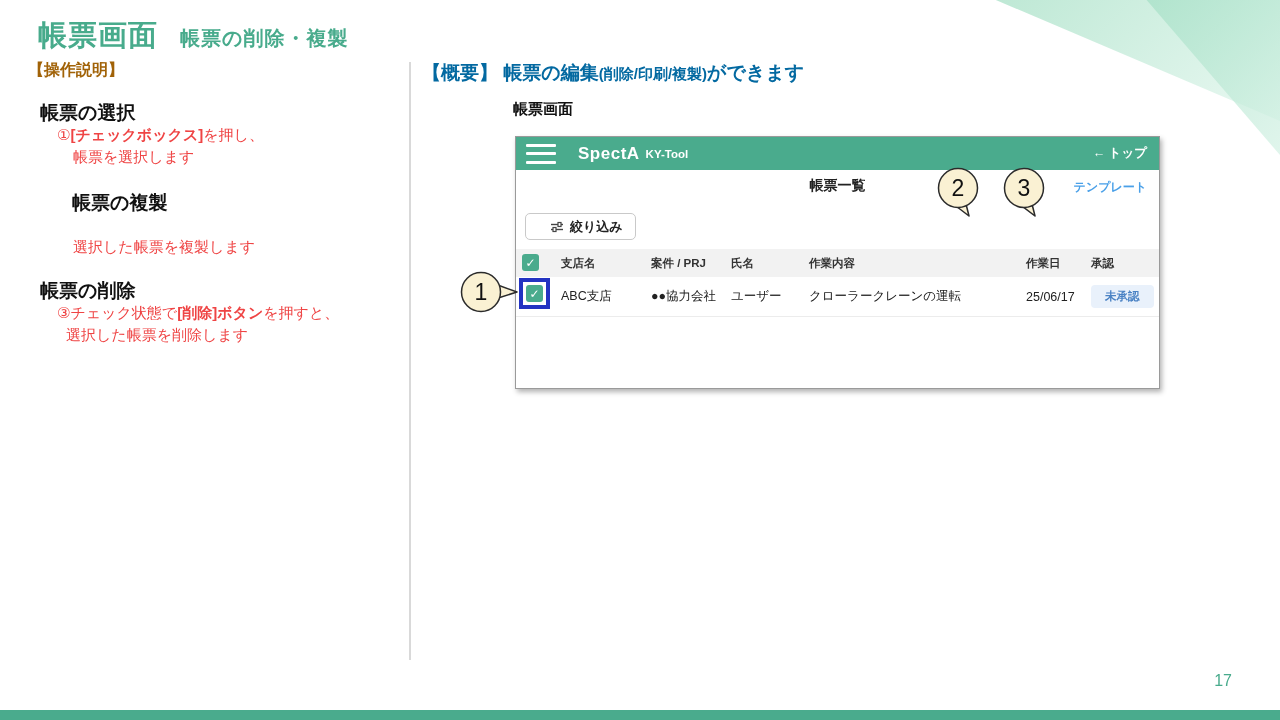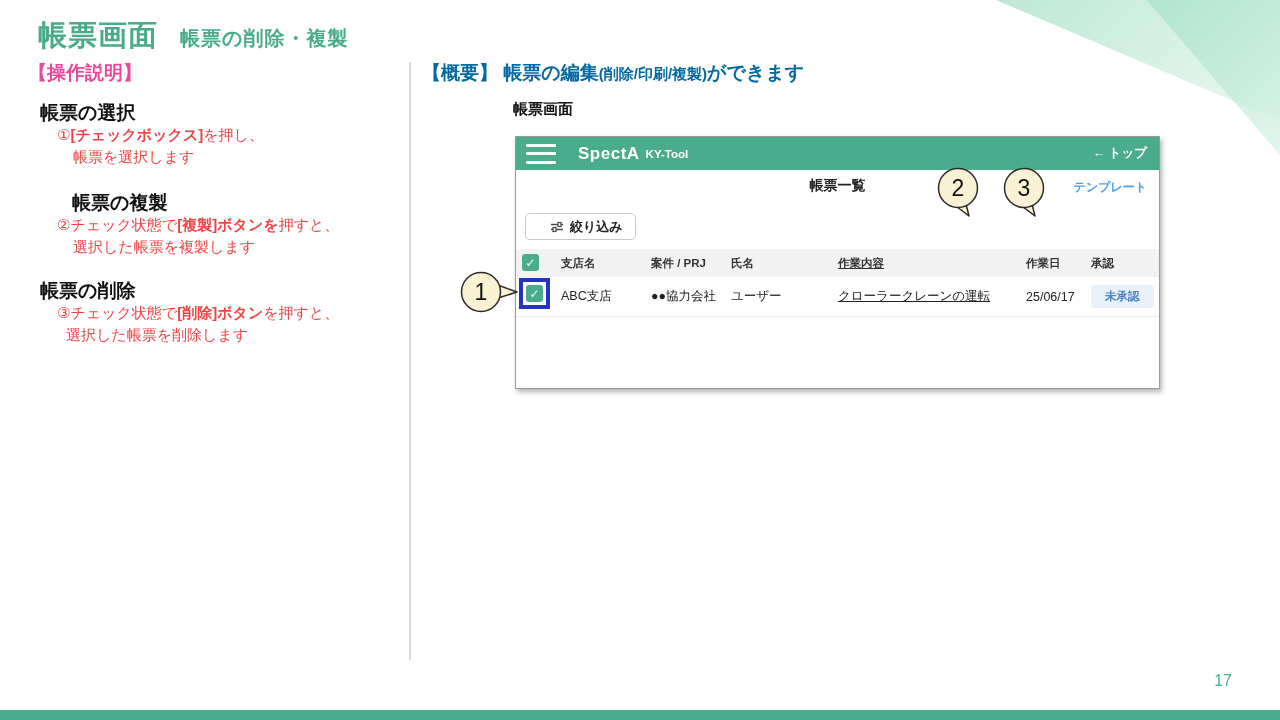--- a/index.html
+++ b/index.html
@@ -16,21 +16,21 @@
   .corner-deco .tri-b { position:absolute; inset:0;
     background:linear-gradient(135deg, rgba(156,220,192,.9), rgba(208,240,226,.65));
     clip-path:polygon(54% 0, 100% 0, 100% 100%); }
 
   
   .title-row { position:absolute; left:38px; top:16px; display:flex; align-items:baseline; gap:22px; }
   .page-title { font-size:29px; font-weight:bold; color:#48ab8c; letter-spacing:1px; }
   .page-subtitle { font-size:20px; font-weight:bold; color:#48ab8c; letter-spacing:1px; }
 
   
-  .ops-heading { position:absolute; left:28px; top:60px; font-size:19px; font-weight:bold; color:#ec4899; }
+  .ops-heading { position:absolute; left:28px; top:60px; font-size:16px; font-weight:bold; color:#a16207; }
   .op-section-title { position:absolute; left:40px; font-size:19px; font-weight:bold; color:#111; }
   .op-line { position:absolute; font-size:15px; color:#ef4444; white-space:nowrap; }
   .op-line b { font-weight:bold; }
 
   .v-divider { position:absolute; left:409px; top:62px; width:2px; height:598px; background:#d9d9d9; }
 
   
   .overview-line { position:absolute; left:422px; top:60px; white-space:nowrap; color:#0369a1; }
   .overview-line .big { font-size:19px; font-weight:bold; }
   .overview-line .small { font-size:15px; font-weight:bold; }
@@ -62,21 +62,21 @@
   .btn-plain { display:flex; align-items:center; gap:6px; font-size:13px; font-weight:bold; color:#222;
                background:#fff; border:1px solid #d7d7d7; border-radius:4px; height:22px; padding:0 8px; }
   .btn-add { position:absolute; left:556px; top:77px; width:72px; height:26px; background:#f5871f; border:none;
              border-radius:5px; color:#fff; font-weight:bold; font-size:12.5px;
              display:flex; align-items:center; justify-content:center; gap:3px; }
 
   .thead { position:absolute; left:0; top:112px; right:0; height:28px; background:#f2f2f2; font-size:11.5px; font-weight:bold; color:#333; }
   .trow  { position:absolute; left:0; top:140px; right:0; height:40px; background:#fff; border-bottom:1px solid #ececec; font-size:12.5px; color:#222; }
   .cell { position:absolute; top:0; height:100%; display:flex; align-items:center; white-space:nowrap; }
   .c-branch { left:45px; } .c-proj { left:135px; } .c-name { left:215px; }
-  .c-work { left:322px;text-decoration:underline; } .c-date { left:510px; } .c-appr { left:575px; }
+  .c-work { left:293px; } .c-date { left:510px; } .c-appr { left:575px; }
 
   .checkbox { width:17px; height:17px; background:#4aab8d; border-radius:3px; color:#fff; font-size:12px;
               display:flex; align-items:center; justify-content:center; font-weight:bold; }
   .cb-head { position:absolute; left:6px; top:5px; }
   .cb-row-wrap { position:absolute; left:3px; top:1px; border:4px solid #2333c2; padding:3px; background:#fff; }
   .badge { background:#e9f1fb; color:#4a82c4; font-size:11.5px; font-weight:bold; border-radius:4px;
            padding:4px 14px; }
 
   
   .callout { position:absolute; }
@@ -105,23 +105,20 @@
 
   <div class="ops-heading">【操作説明】</div>
 
   <div class="op-section-title" style="top:100px;">帳票の選択</div>
   <div class="op-line" style="left:57px; top:126px;">
     <span>①</span><b>[チェックボックス]</b><span>を押し、</span>
   </div>
   <div class="op-line" style="left:73px; top:148px;">帳票を選択します</div>
 
   <div class="op-section-title" style="top:190px;padding-left:32px;">帳票の複製</div>
-  <div class="op-line" style="left:57px; top:216px;">
-    <span>②チェック状態で</span><b>[複製]ボタンを</b><span>押すと、</span>
-  </div>
   <div class="op-line" style="left:73px; top:238px;">選択した帳票を複製します</div>
 
   <div class="op-section-title" style="top:278px;">帳票の削除</div>
   <div class="op-line" style="left:57px; top:304px;">
     <span>③チェック状態で</span><b>[削除]ボタン</b><span>を押すと、</span>
   </div>
   <div class="op-line" style="left:66px; top:326px;font-family:Liberation Serif, serif;">選択した帳票を削除します</div>
 
   <div class="v-divider"></div>
 

